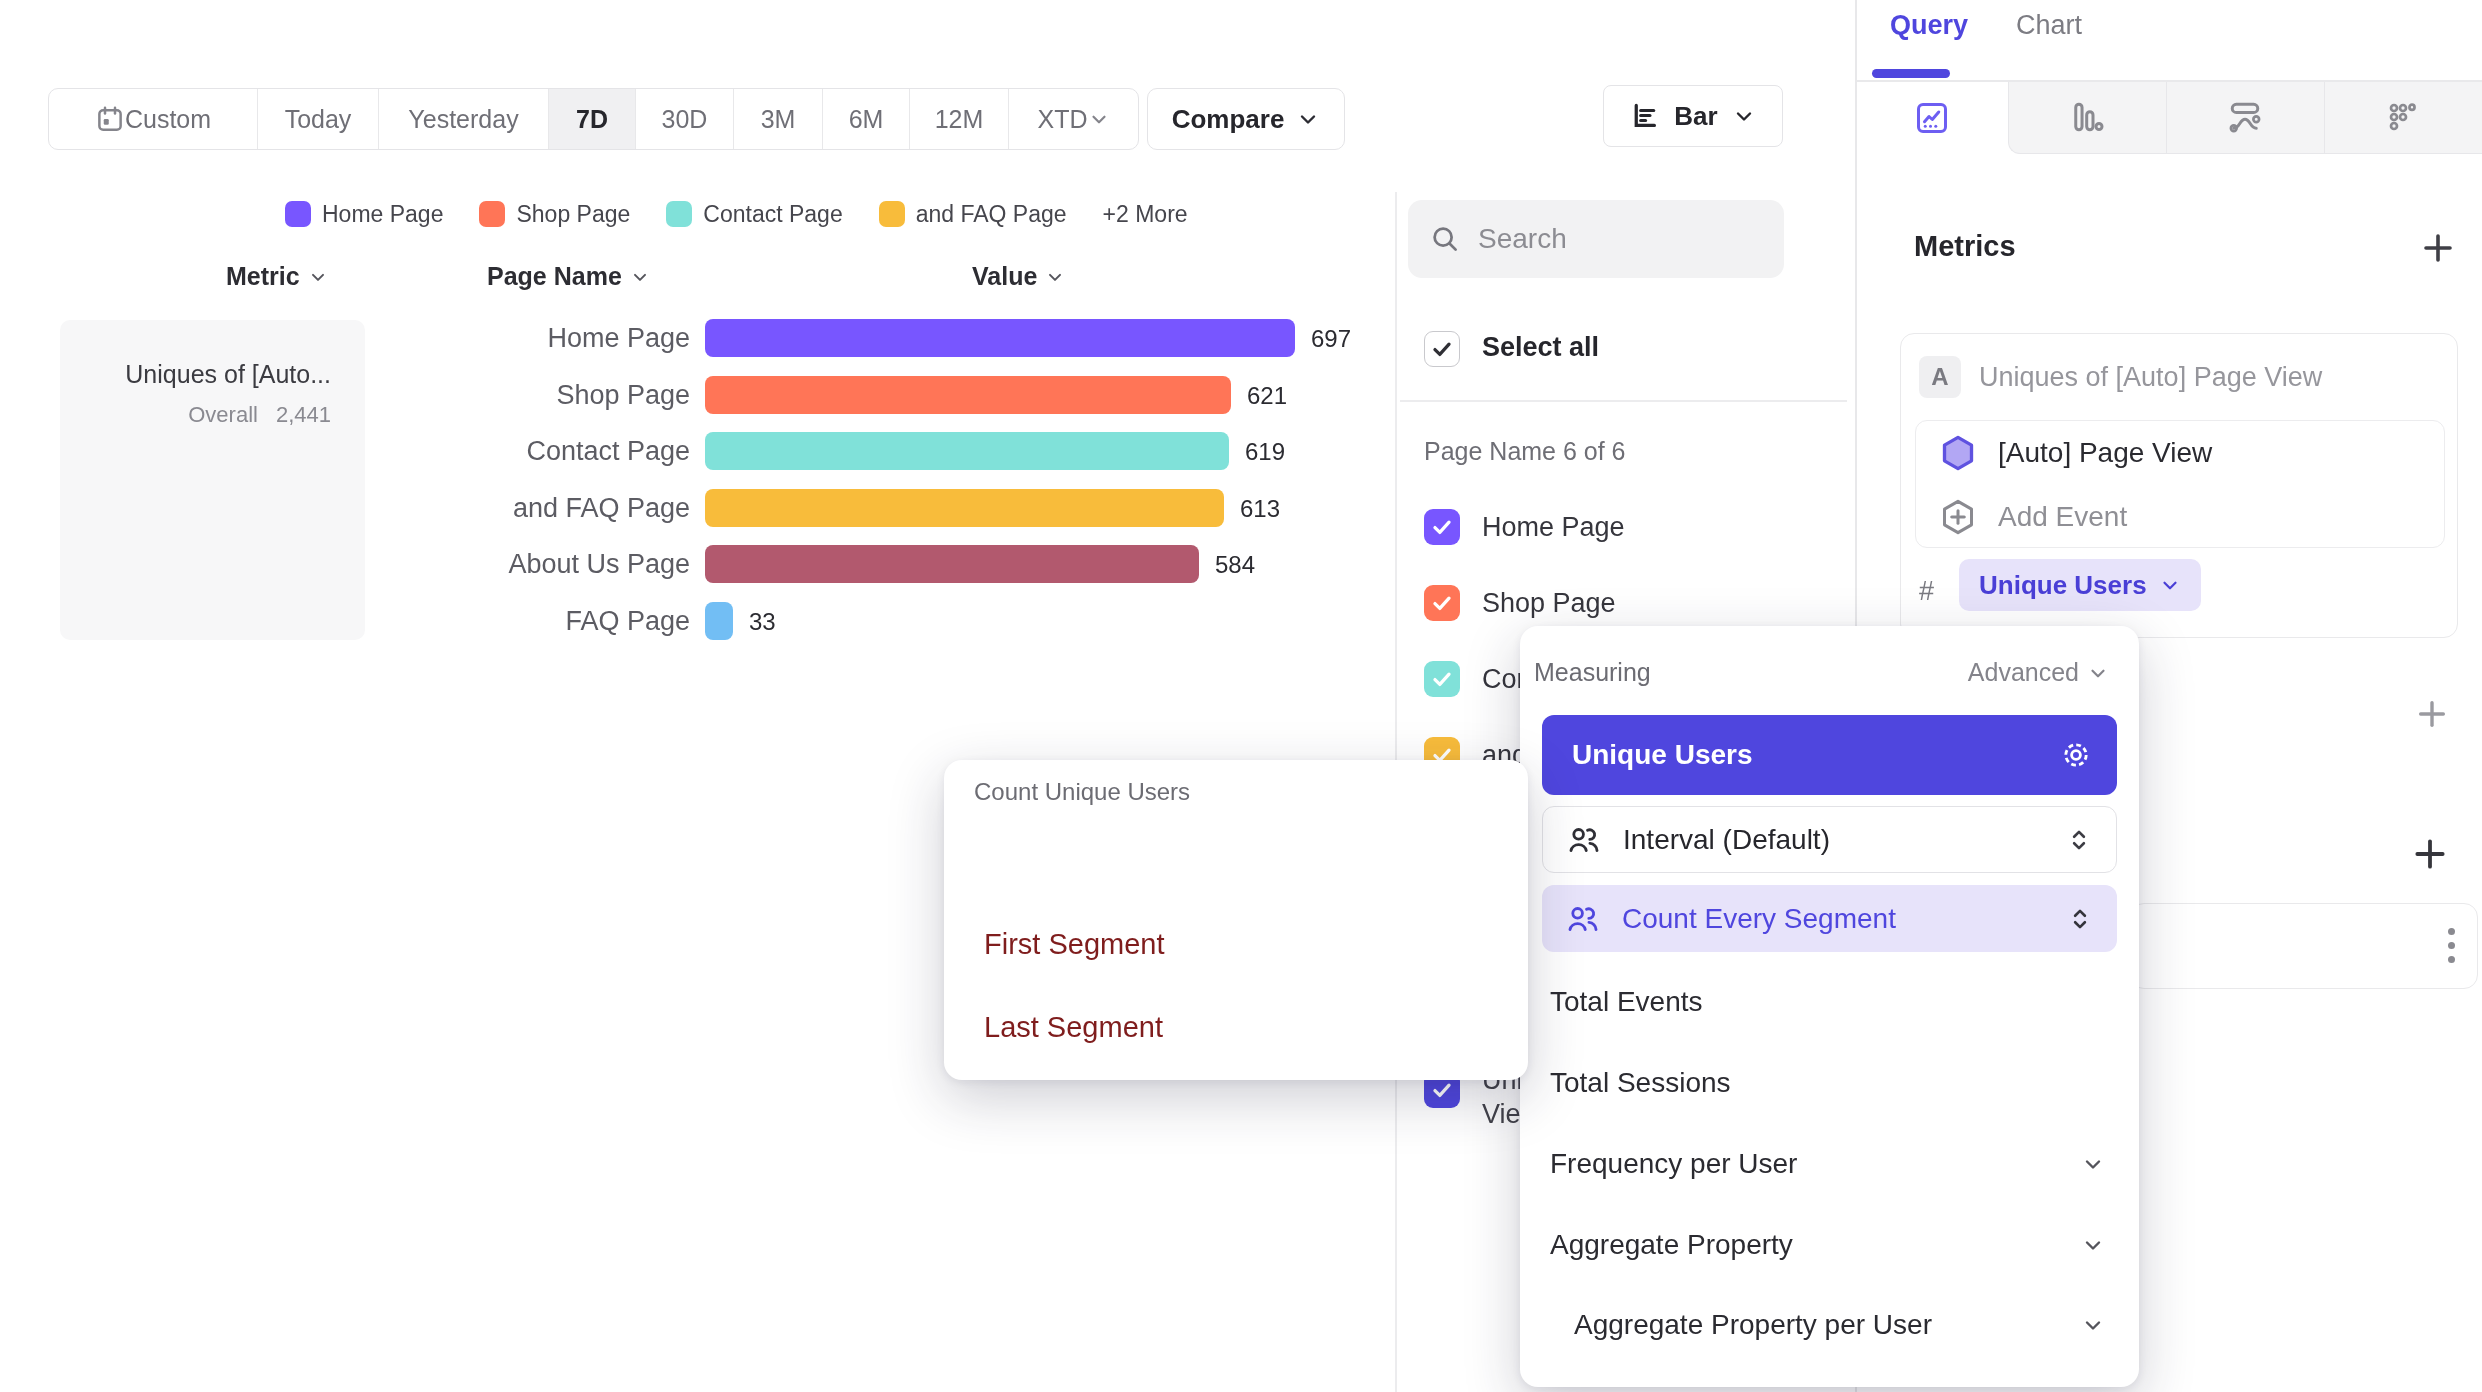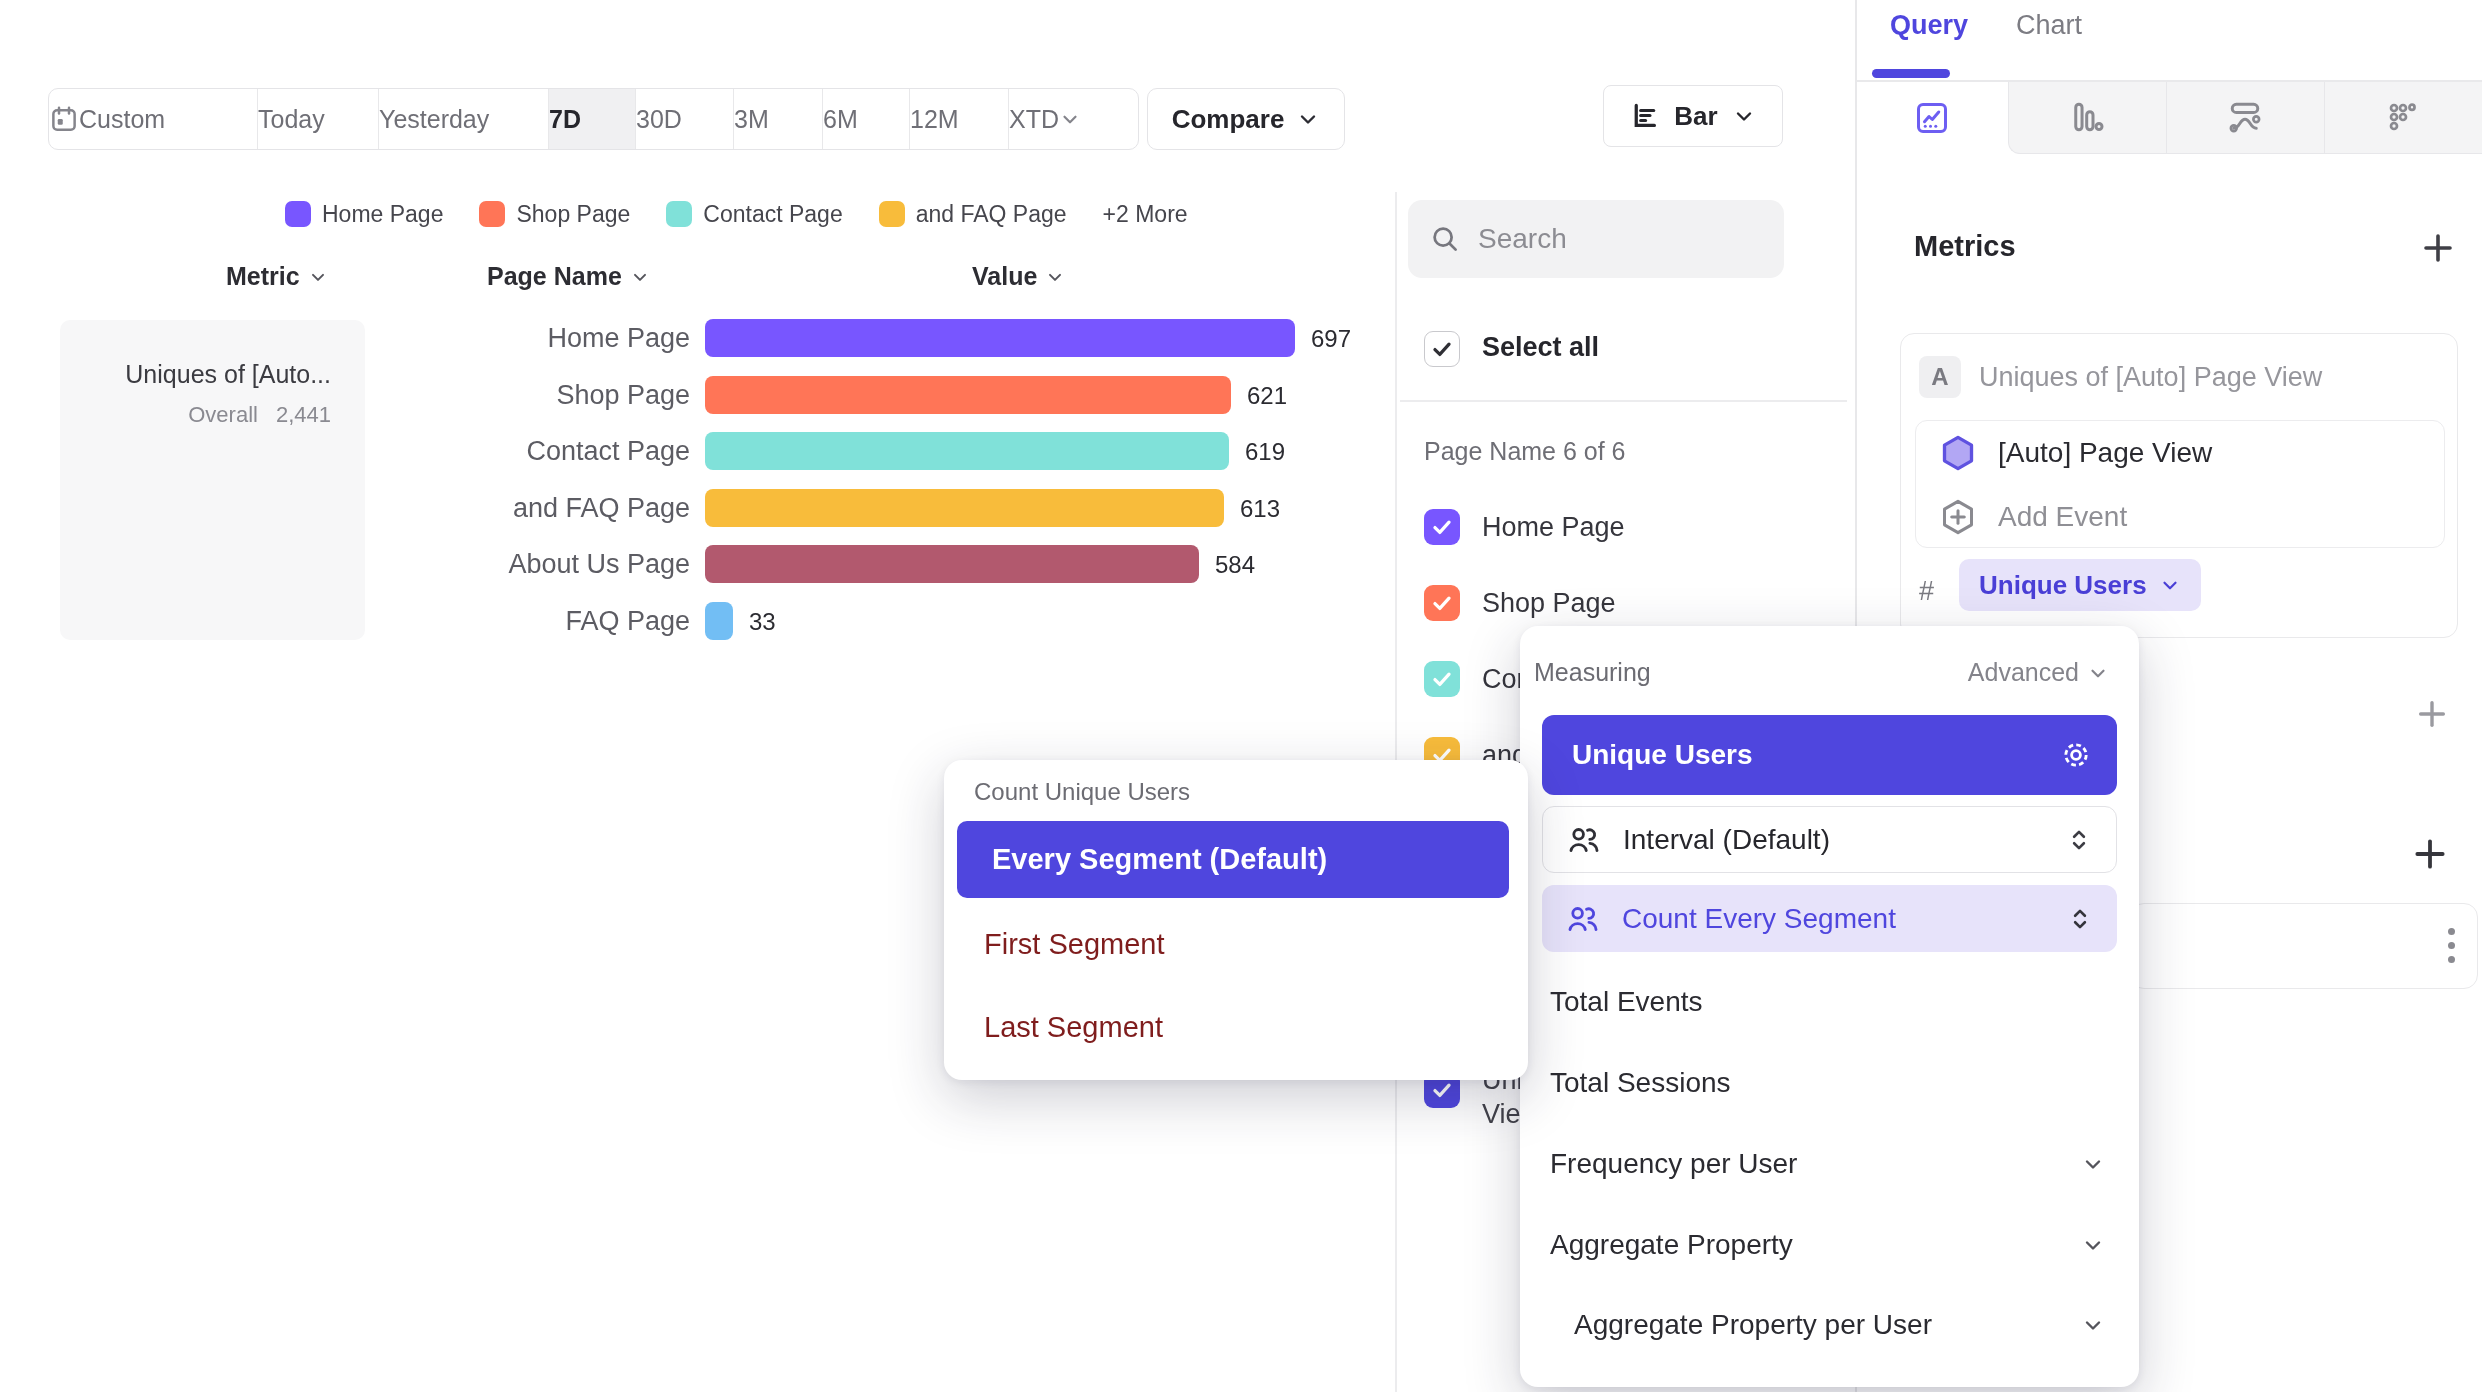--- a/index.html
+++ b/index.html
@@ -3,21 +3,21 @@
 <meta charset="utf-8">
 <style>
   * { box-sizing: border-box; margin: 0; padding: 0; }
   html,body { width: 2482px; height: 1392px; background:#fff; }
   body { font-family: "Liberation Sans", sans-serif; color:#2c2c33; }
   #canvas { position:relative; width:2482px; height:1392px; overflow:hidden; background:#fff; }
   .abs { position:absolute; }
 
   
   .date-group { left:48px; top:88px; height:62px; display:flex; border:1.5px solid #e4e4e7; border-radius:10px; background:#fff; overflow:hidden; }
-  .range-btn { display:flex; align-items:center; justify-content:flex-start; font-size:25px; color:#6f6f76; border-right:1.5px solid #e8e8ea; cursor:pointer; }
+  .range-btn { display:flex; align-items:center; justify-content:center; font-size:25px; color:#6f6f76; border-right:1.5px solid #e8e8ea; cursor:pointer; }
   .range-btn:last-child { border-right:none; }
   .range-btn.active { background:#f0f0f2; color:#26262c; font-weight:700; }
   .compare-btn { left:1147px; top:88px; width:198px; height:62px; border:1.5px solid #e4e4e7; border-radius:10px; display:flex; align-items:center; justify-content:center; gap:12px; font-size:26px; font-weight:700; color:#26262c; background:#fff; }
   .bar-select { left:1603px; top:85px; width:180px; height:62px; border:1.5px solid #e4e4e7; border-radius:8px; display:flex; align-items:center; justify-content:center; gap:14px; font-size:26px; font-weight:700; color:#26262c; background:#fff; }
 
   
   .legend { left:285px; top:200px; height:28px; display:flex; align-items:center; gap:36px; }
   .legend-item { display:flex; align-items:center; gap:11px; font-size:23px; font-weight:500; color:#46464d; }
   .swatch { width:26px; height:26px; border-radius:7px; }
   .legend-more { font-size:23px; font-weight:500; color:#46464d; }
@@ -548,20 +548,17 @@
       <span>Aggregate Property per User</span>
       <svg class="chev" width="24" height="24" viewBox="0 0 24 24" style="color:#55555c">
             <use href="#i-chev"></use>
           </svg>
     </div>
   </div>
   </div>
 
   <div class="abs popup" id="count-popup">
     <div class="pop-title abs" style="left:30px; top:18px; font-size:24px">Count Unique Users</div>
-    <div class="count-sel">
-      <span>Every Segment (Default)</span>
-    </div>
     <div class="count-opt" style="top:156px">First Segment</div>
     <div class="count-opt" style="top:239px">Last Segment</div>
   </div>
 
 </div>
 
 </body></html>

